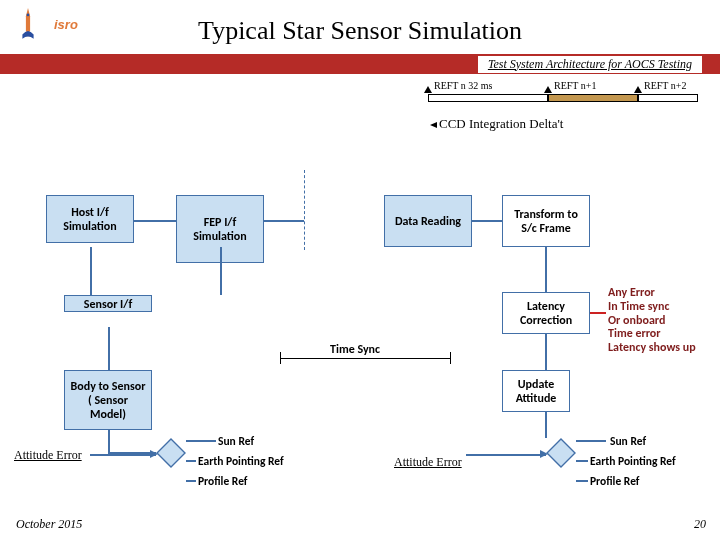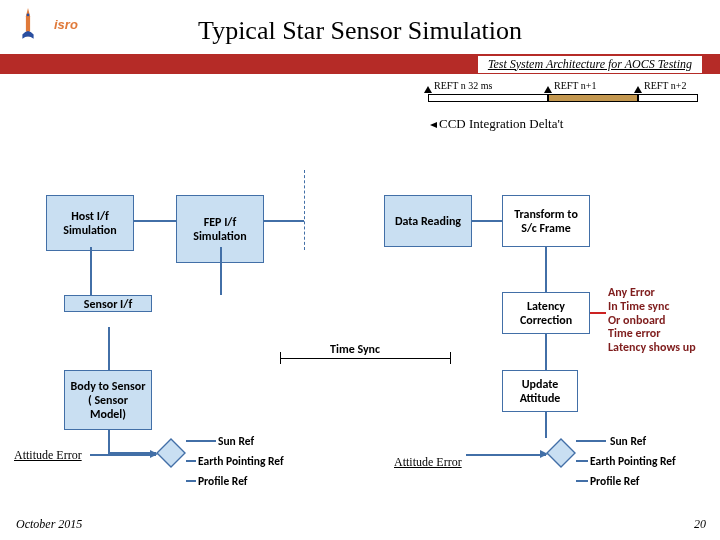--- a/index.html
+++ b/index.html
@@ -89,40 +89,40 @@
     <div class="tl-seg3"></div>
   <div class="tl-tick" style="left:-4px"></div>
   <div class="tl-tick" style="left:116px"></div>
   <div class="tl-tick" style="left:206px"></div>
   <span class="tl-lbl" style="left:6px">REFT n   32 ms</span>
   <span class="tl-lbl" style="left:126px">REFT n+1</span>
   <span class="tl-lbl" style="left:216px">REFT n+2</span>
 </div>
 <div class="ccd"><span class="arrow"></span><span>CCD Integration Delta't</span></div>
 
-<div class="box sky" style="left:46px; top:195px; width:88px; height:56px">Host I/f Simulation</div>
+<div class="box sky" style="left:46px; top:195px; width:88px; height:48px">Host I/f Simulation</div>
 <div class="box sky" style="left:176px; top:195px; width:88px; height:68px">FEP I/f Simulation</div>
 <div class="box sky" style="left:384px; top:195px; width:88px; height:52px">Data Reading</div>
 <div class="box" style="left:502px; top:195px; width:88px; height:52px">Transform to S/c Frame</div>
 
 <div class="box sky" style="left:64px; top:295px; width:88px; height:17px">Sensor I/f</div>
 <div class="box" style="left:502px; top:292px; width:88px; height:42px">Latency Correction</div>
 <div class="annot" style="left:608px; top:286px; width:110px; white-space:pre-line;">Any Error
 In Time sync
 Or onboard
 Time error
 Latency shows up</div>
 
 <div class="ts-line" style="left:280px; top:358px; width:170px"></div>
 <div class="ts-tick" style="left:280px; top:352px; height:12px"></div>
 <div class="ts-tick" style="left:450px; top:352px; height:12px"></div>
 <div class="ts-lbl" style="left:330px; top:342px">Time Sync</div>
 
 <div class="box sky" style="left:64px; top:370px; width:88px; height:60px">Body to Sensor ( Sensor Model)</div>
-<div class="box" style="left:502px; top:370px; width:76px; height:42px">Update Attitude</div>
+<div class="box" style="left:502px; top:370px; width:68px; height:42px">Update Attitude</div>
 
 <div class="sum" style="left:156px; top:438px">
   <svg viewBox="0 0 30 30">
       <polygon points="15,1 29,15 15,29 1,15" fill="#c9dff2" stroke="#426fa7" stroke-width="1.4"></polygon>
     </svg>
 </div>
 <div class="sum" style="left:546px; top:438px">
   <svg viewBox="0 0 30 30">
       <polygon points="15,1 29,15 15,29 1,15" fill="#c9dff2" stroke="#426fa7" stroke-width="1.4"></polygon>
     </svg>

